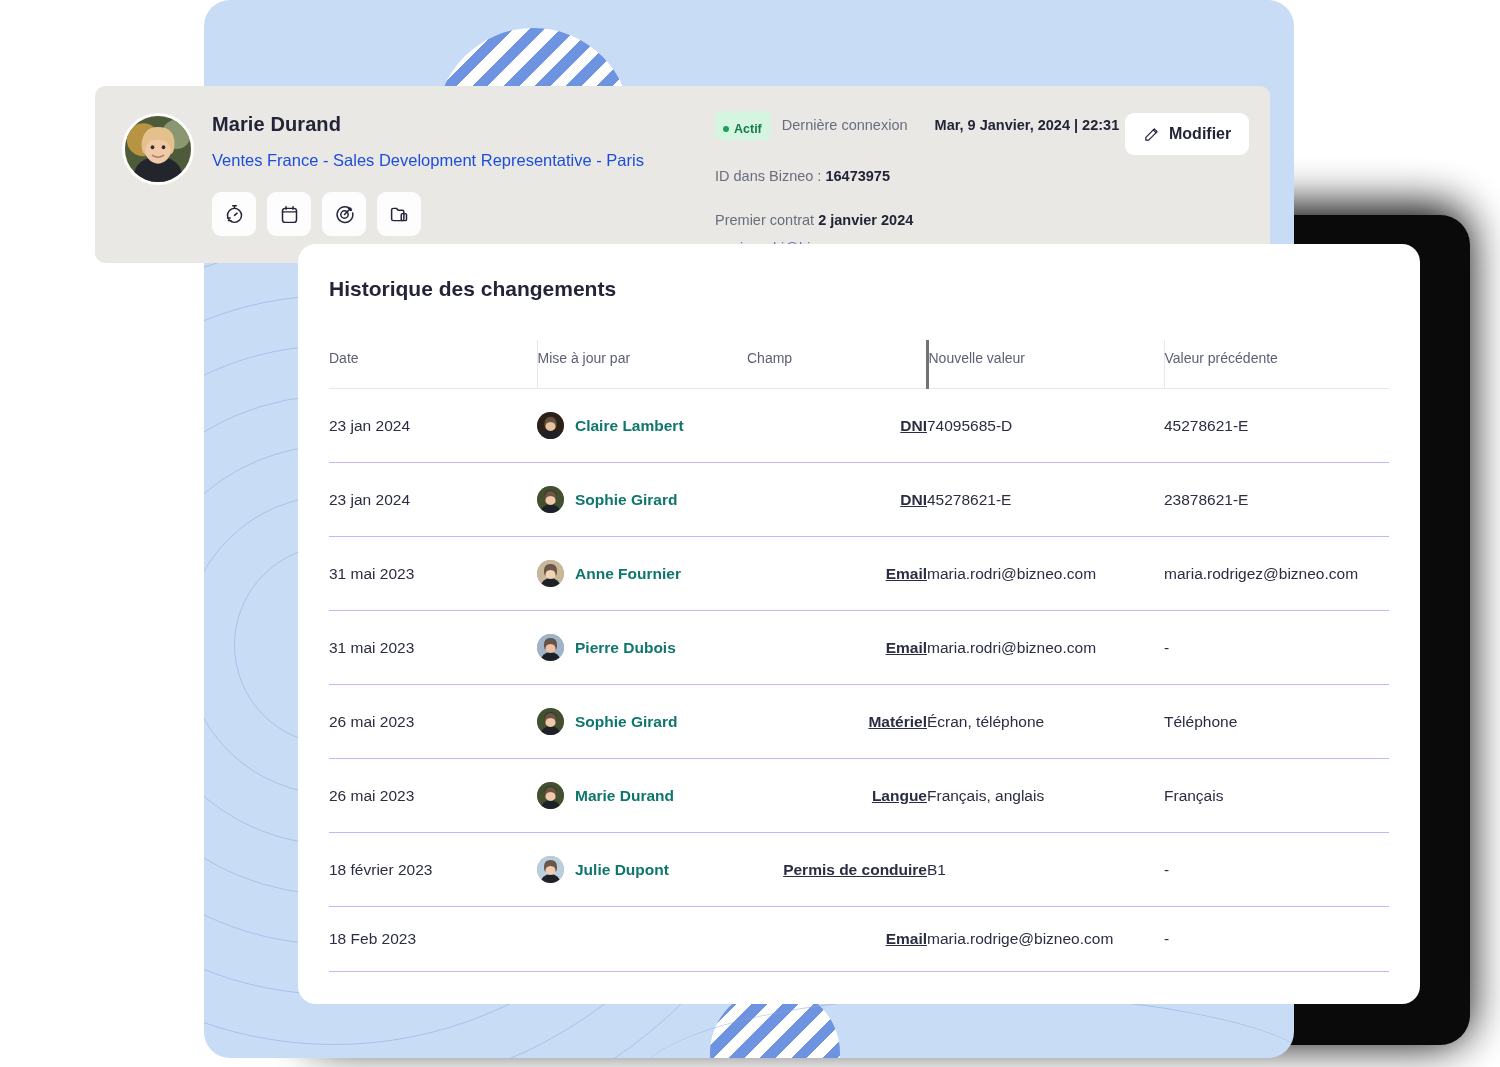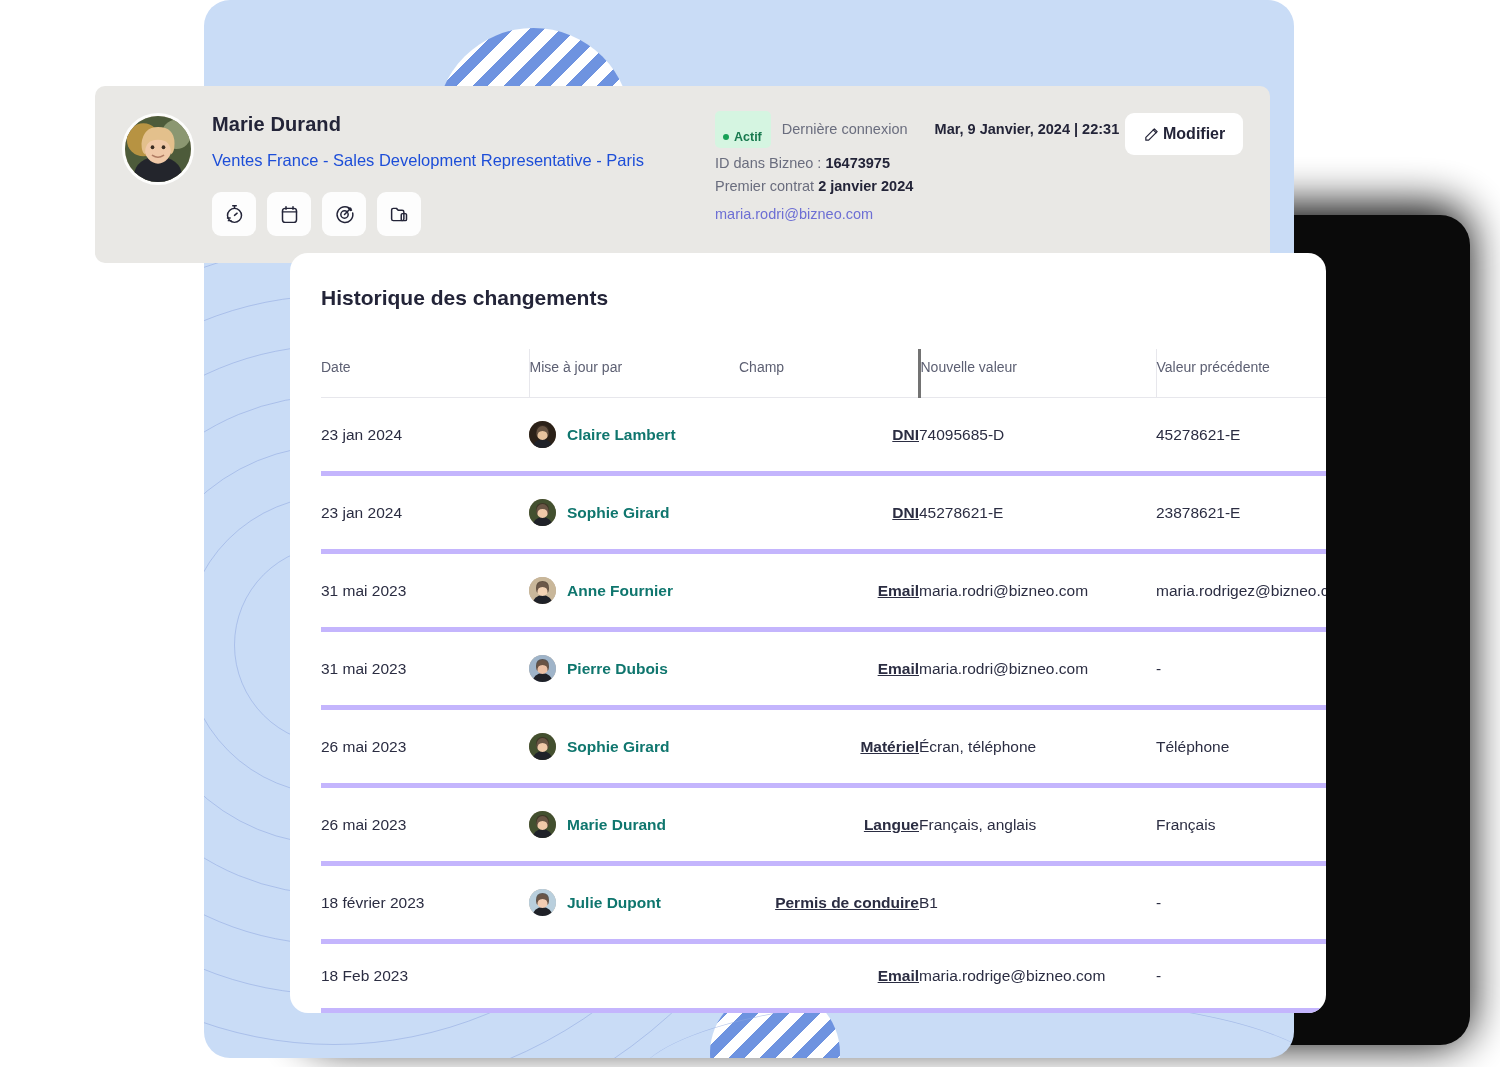--- a/index.html
+++ b/index.html
@@ -116,53 +116,52 @@
     display: flex; align-items: center; justify-content: center;
     cursor: pointer;
   }
   .icon-btn svg { width: 21px; height: 21px; }
 
   .status-block { position: absolute; left: 620px; top: 25px; }
   .status-line1 { display: flex; align-items: center; gap: 11px; }
   .badge {
     background: #d5f5e1; color: #18794e;
     border-radius: 5px;
-    padding: 20px 9px 4px 8px;
+    padding: 12px 9px 4px 8px;
     font-size: 12.5px; font-weight: 600;
     display: inline-flex; align-items: center; gap: 5px;
     line-height: 1;
   }
   .badge .dot { width:6px; height:6px; border-radius:50%; background:#18a157; display:block; }
   .meta-txt { font-size: 14.5px; color: #6a6d7e; white-space: nowrap; }
   .meta-txt b { color: #232438; font-weight: 600; padding-left: 23px; }
-  .meta-row { margin-top: 7px; font-size: 14.5px; color: #6a6d7e; }
+  .meta-row { margin-top: 28px; font-size: 14.5px; color: #6a6d7e; }
   .meta-row b { color: #232438; font-weight: 600; }
   .mail-link { margin-top: 12px; font-size: 14.5px; color: #6d6fd4; display:block; cursor:pointer; }
 
   .modify-btn {
     position: absolute;
     left: 1030px; top: 27px;
     background: #fff; border: none; border-radius: 9px;
     height: 42px; padding: 0 18px;
-    display: flex; align-items: center; gap: 3px;
+    display: flex; align-items: center; gap: 9px;
     font-size: 16px; font-weight: 600; color: #232438;
     font-family: "Liberation Sans", sans-serif;
     cursor: pointer;
   }
   .modify-btn svg { width: 17px; height: 17px; }
 
   
   .history-card {
     position: absolute;
-    left: 290px; top: 244px;
-    width: 1036px; height: 760px;
+    left: 298px; top: 244px;
+    width: 1122px; height: 760px;
     background: #ffffff;
     border-radius: 18px;
     overflow: hidden;
-    margin-top: 9px;
   }
   .history-title {
     position: absolute; left: 31px; top: 33px;
     font-size: 21px; font-weight: 700; color: #232438;
   }
 
   table.hist {
     position: absolute;
     left: 31px; top: 96px;
     width: 1060px;
@@ -178,21 +177,21 @@
   }
   th.c-date   { width: 208px; padding-left: 16px; }
   th.c-user   { width: 210px; padding-left: 17px; border-left: 1px solid #e7e7ec; }
   th.c-champ  { width: 180px; text-align: right; padding-right: 14px; }
   th.c-new    { width: 237px; padding-left: 15px; border-left: 3px solid #737373; }
   th.c-old    { width: 225px; padding-left: 16px; border-left: 1px solid #e7e7ec; }
 
   table.hist td {
     font-size: 15.5px; color: #2b2d42;
     padding: 23px 0;
-    border-bottom: 5px solid #c4b5fd;
+    border-bottom: 1px solid #c4b5fd;
     vertical-align: middle;
   }
   td.c-date  { padding-left: 16px; color:#2b2d42; }
   td.c-user  { padding-left: 17px; }
   td.c-champ { text-align: right; padding-right: 14px; font-weight: 700; color:#232438;text-decoration:underline; }
   td.c-new   { padding-left: 15px; color:#2b2d42; }
   td.c-old   { padding-left: 16px; color:#2b2d42; }
 
   .user-cell { display: flex; align-items: center; gap: 11px; }
   .avatar-sm {

